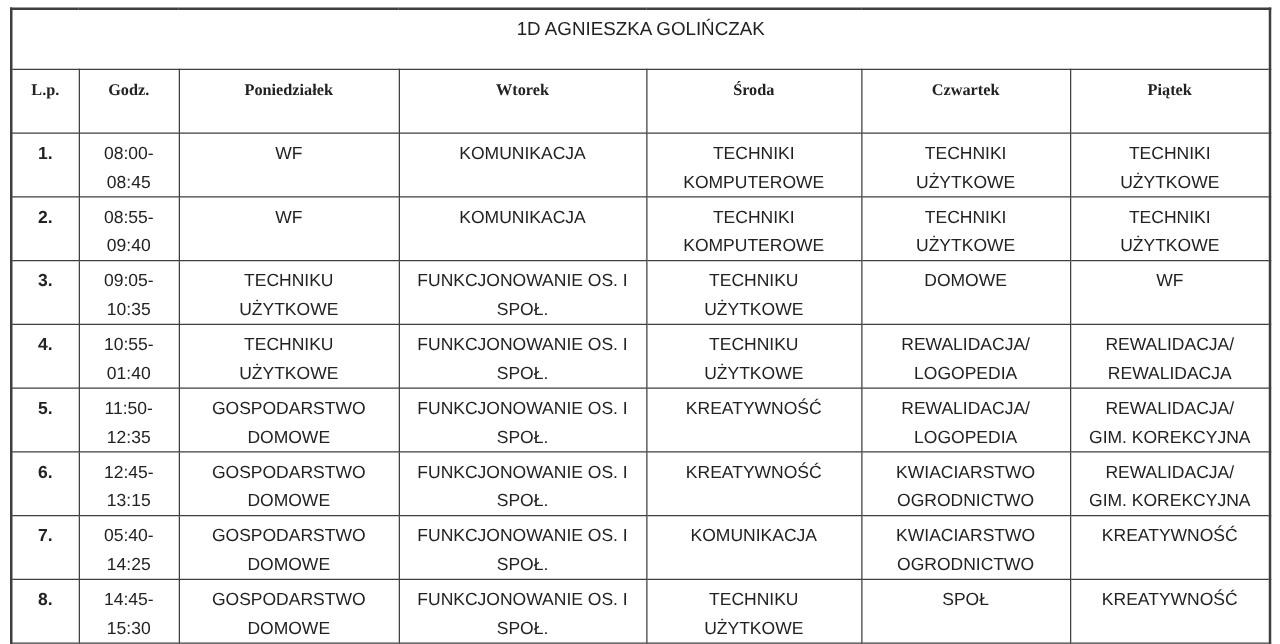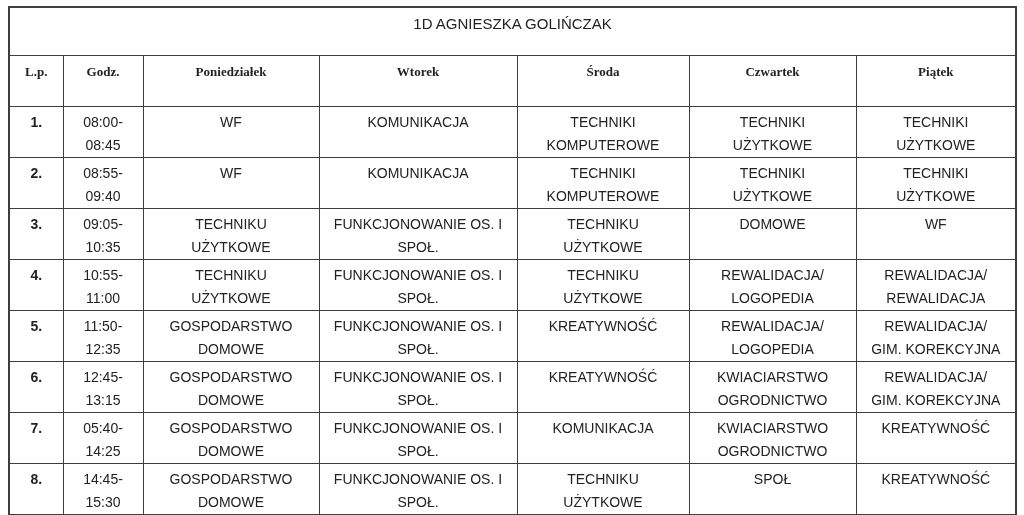--- a/index.html
+++ b/index.html
@@ -114,21 +114,21 @@
         <td>FUNKCJONOWANIE OS. I
 SPOŁ.</td>
         <td>TECHNIKU
 UŻYTKOWE</td>
         <td>DOMOWE</td>
         <td>WF</td>
       </tr>
       <tr class="body-row">
         <td class="lp-cell">4.</td>
         <td>10:55-
-11:00</td>
+01:40</td>
         <td>TECHNIKU
 UŻYTKOWE</td>
         <td>FUNKCJONOWANIE OS. I
 SPOŁ.</td>
         <td>TECHNIKU
 UŻYTKOWE</td>
         <td>REWALIDACJA/
 LOGOPEDIA</td>
         <td>REWALIDACJA/
 REWALIDACJA</td>

